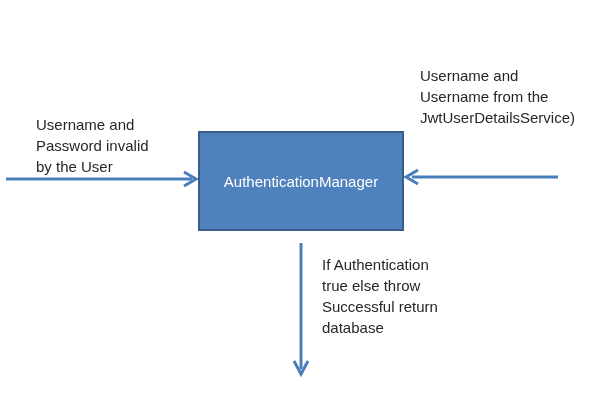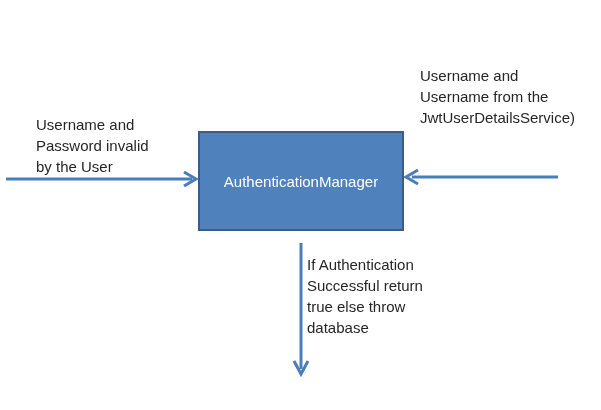--- a/index.html
+++ b/index.html
@@ -51,21 +51,21 @@
   }
   .annot {
     position: absolute;
     color: var(--text, #262626);
     font-size: 15px;
     line-height: 21px;
     white-space: nowrap;
   }
   .annot-left   { left: 36px;  top: 114px; }
   .annot-right  { left: 420px; top: 65px;  }
-  .annot-bottom { left: 307px; top: 254px; }
+  .annot-bottom { left: 322px; top: 254px; }
 </style>
 </head>
 <body>
 
 <div class="canvas">
 
   <svg class="arrows" viewBox="0 0 601 410" xmlns="http://www.w3.org/2000/svg">
 
     <g>
       <line x1="6" y1="179" x2="192" y2="179"></line>
@@ -94,18 +94,18 @@
   </div>
 
   <div class="annot annot-right">
     <div>Username and</div>
     <div>Username from the</div>
     <div>JwtUserDetailsService)</div>
   </div>
 
   <div class="annot annot-bottom">
     <div>If Authentication</div>
+    <div>true else throw</div>
     <div>Successful return</div>
-    <div>true else throw</div>
     <div>database</div>
   </div>
 
 </div>
 
 </body></html>

